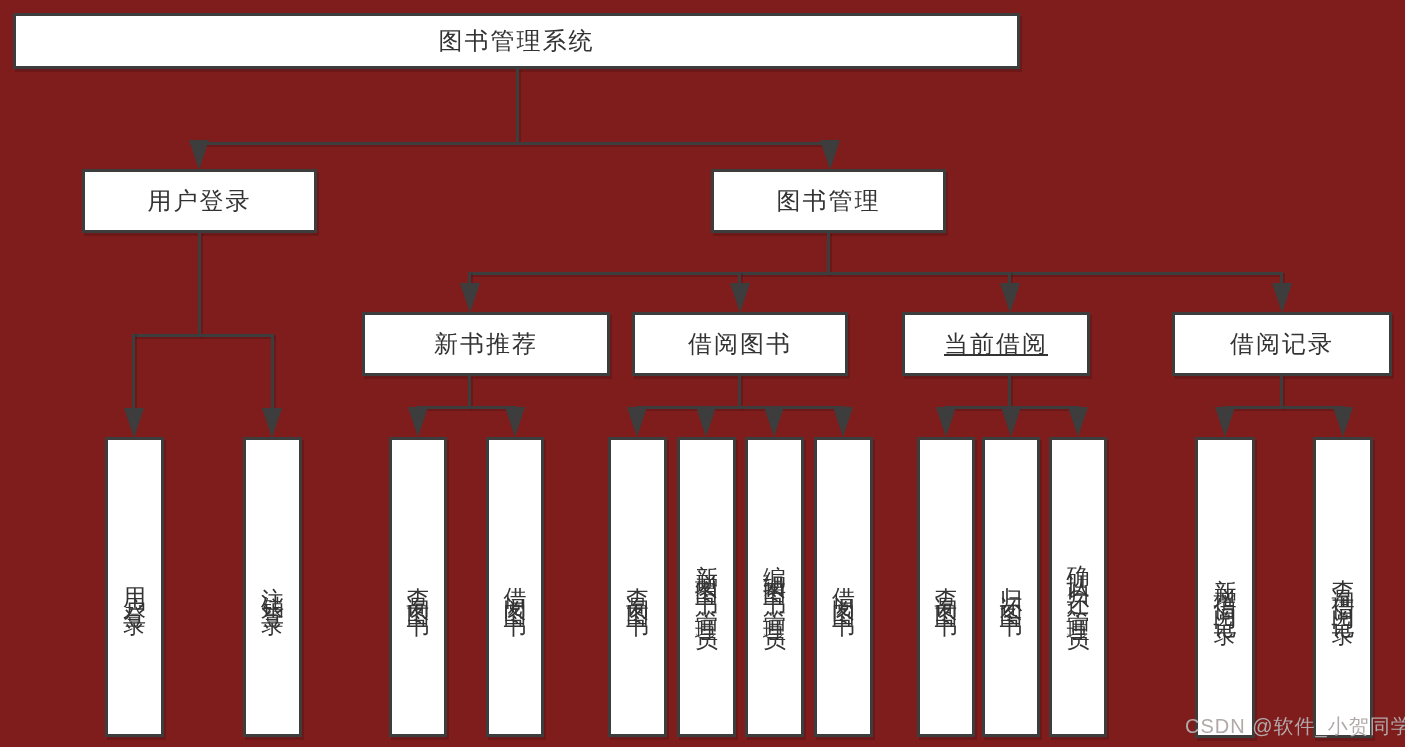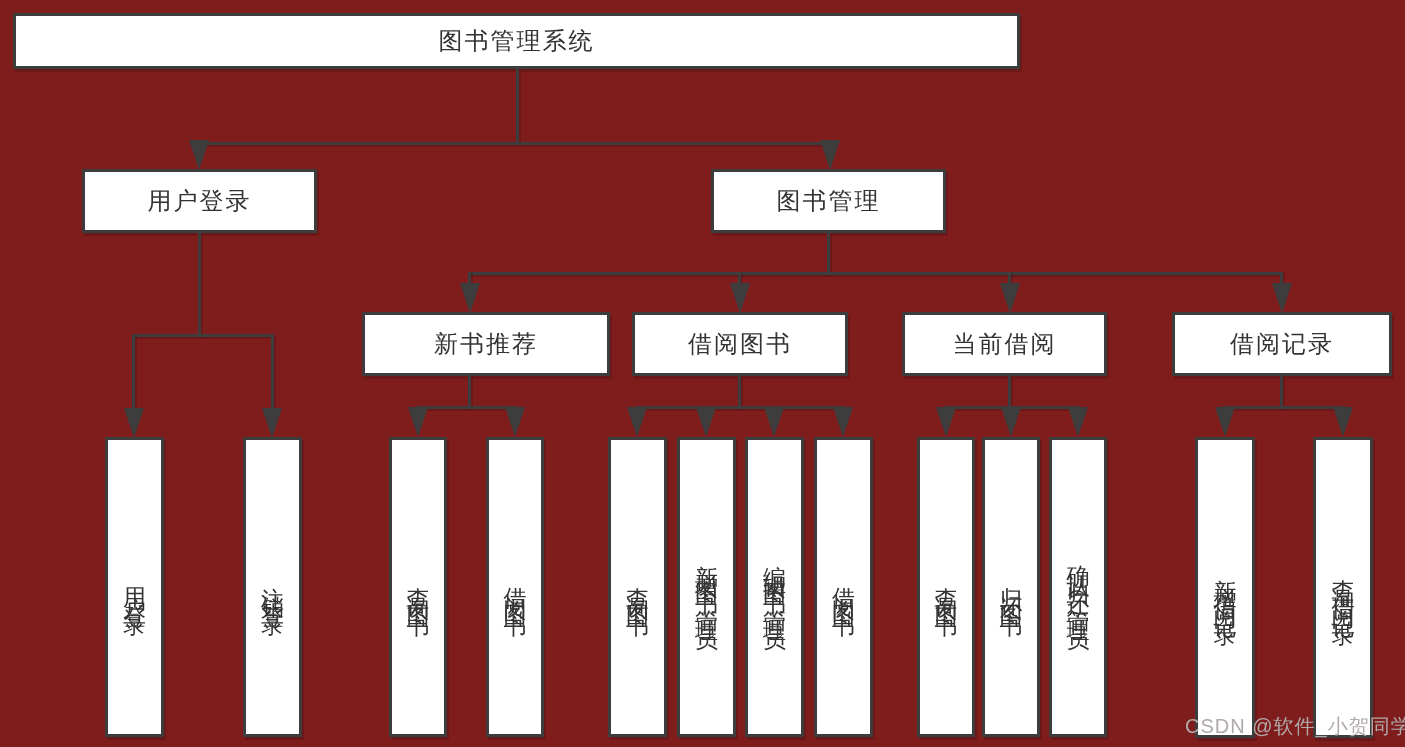--- a/index.html
+++ b/index.html
@@ -85,21 +85,21 @@
   <div class="arrow" style="left:730px;top:283px;"></div>
   <div class="arrow" style="left:1000px;top:283px;"></div>
   <div class="arrow" style="left:1272px;top:283px;"></div>
 
   <div class="box" style="left:362px;top:312px;width:248px;height:64px;">
     <span>新书推荐</span>
   </div>
   <div class="box" style="left:632px;top:312px;width:216px;height:64px;">
     <span>借阅图书</span>
   </div>
-  <div class="box" style="left:902px;top:312px;width:205px;height:64px;">
+  <div class="box" style="left:902px;top:312px;width:188px;height:64px;text-decoration:underline;">
     <span>当前借阅</span>
   </div>
   <div class="box" style="left:1172px;top:312px;width:220px;height:64px;">
     <span>借阅记录</span>
   </div>
 
   <div class="vline" style="left:468px;top:376px;height:33px;"></div>
   <div class="hline" style="left:416px;top:406px;width:101px;"></div>
   <div class="arrow" style="left:408px;top:407px;"></div>
   <div class="arrow" style="left:505px;top:407px;"></div>

